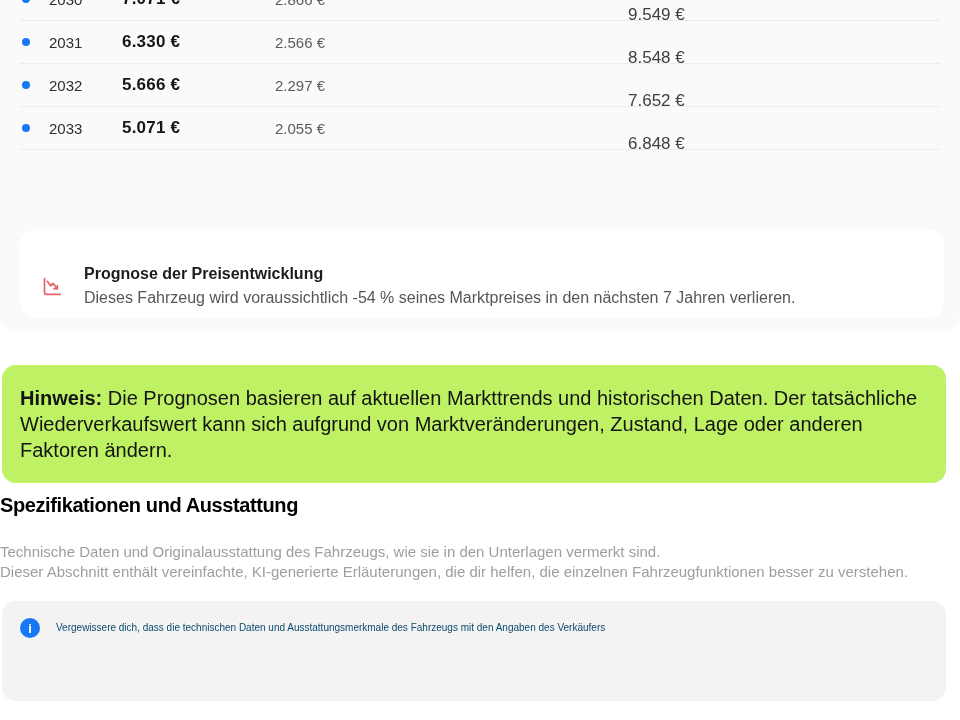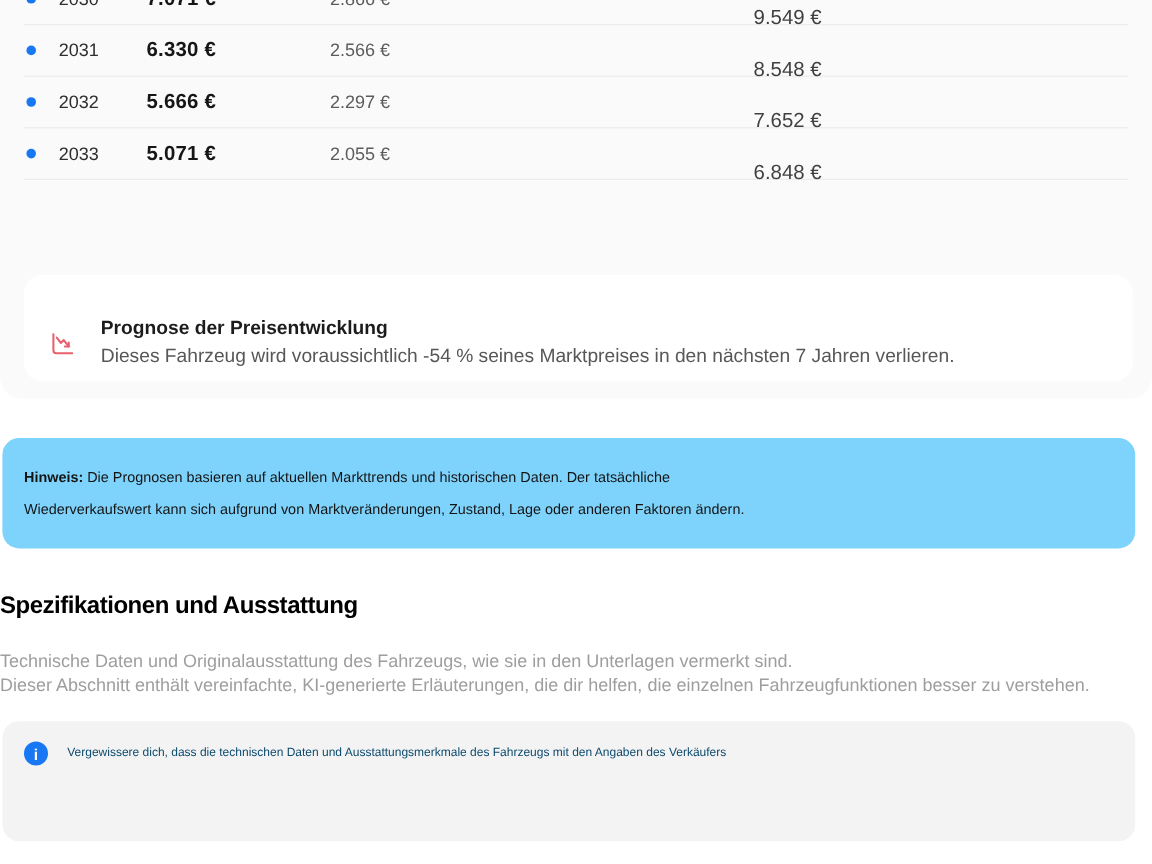--- a/index.html
+++ b/index.html
@@ -25,22 +25,22 @@
 
   .insight-card { position:absolute; left:20px; top:229px; width:924px; height:89px;
                   background:#ffffff; border-radius:16px; display:flex;
                   padding:25px 20px 0 20px;align-items:center; }
   .insight-icon { width:24px; height:24px; flex:none; margin-right:20px; margin-top:2px; }
   .insight-title { font-size:16px; font-weight:700; color:#1c1c1c; margin-bottom:6px; }
   .insight-body { font-size:16px; color:#575757; }
 
   
   .note-box { position:absolute; left:2px; top:365px; width:944px;
-              background:#7dd3fc; border-radius:14px; padding:20px 18px;
-              font-size:12px; line-height:26px; color:#141414; }
+              background:#bef264; border-radius:14px; padding:20px 18px;
+              font-size:20px; line-height:26px; color:#141414; }
   .note-box .b { font-weight:700; }
 
   
   .specs-title { position:absolute; left:0; top:494px; font-size:20px;
                  font-weight:800; letter-spacing:-0.4px; color:#000000; }
   .specs-sub { position:absolute; left:0; top:542px; font-size:15px;
                line-height:20px; color:#9e9e9e; }
 
   .summary-card { position:absolute; left:2px; top:601px; width:944px; height:100px;
                   background:#f3f3f3; border-radius:14px; padding:16px 18px;

